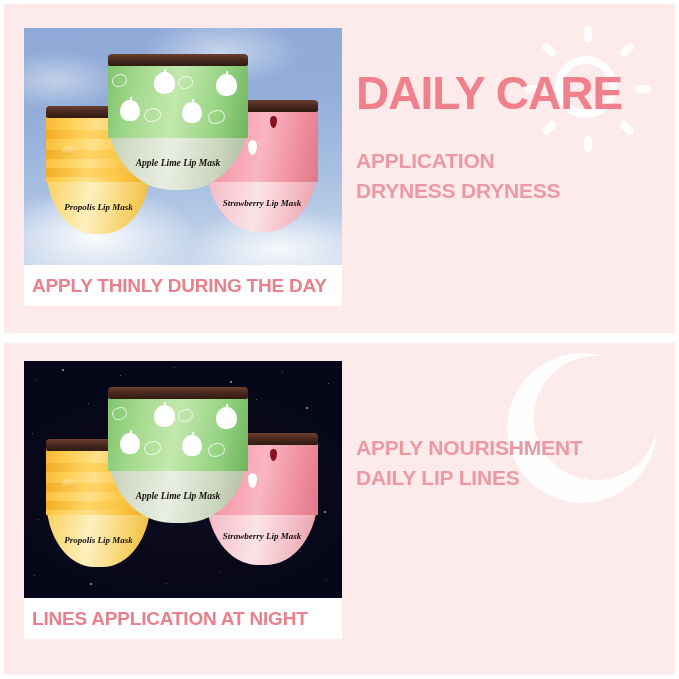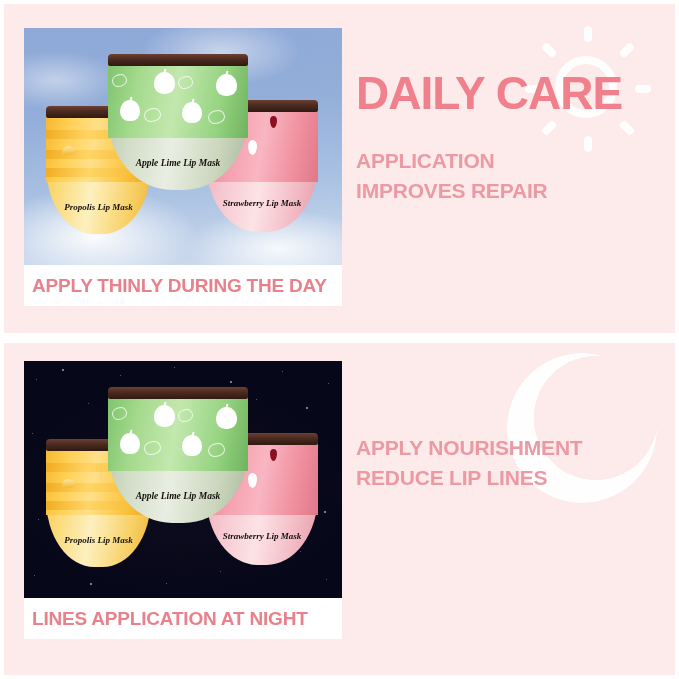--- a/index.html
+++ b/index.html
@@ -290,21 +290,21 @@
       </div>
       <div class="caption">
         <span>APPLY THINLY DURING THE DAY</span>
       </div>
     </div>
 
     <div class="textcol" id="text-day">
       <div class="title">DAILY CARE</div>
       <div class="bullets">
         <div>APPLICATION</div>
-        <div>IMPROVES REPAIR</div>
+        <div>DRYNESS DRYNESS</div>
       </div>
     </div>
   </section>
 
   <section class="panel" id="panel-night">
 
     <div class="deco" id="moon">
       <div class="crescent"></div>
     </div>
 
@@ -383,18 +383,18 @@
         </div>
       </div>
       <div class="caption">
         <span>LINES APPLICATION AT NIGHT</span>
       </div>
     </div>
 
     <div class="textcol" id="text-night">
       <div class="bullets">
         <div>APPLY NOURISHMENT</div>
-        <div>REDUCE LIP LINES</div>
+        <div>DAILY LIP LINES</div>
       </div>
     </div>
   </section>
 
 </div>
 
 </body></html>

